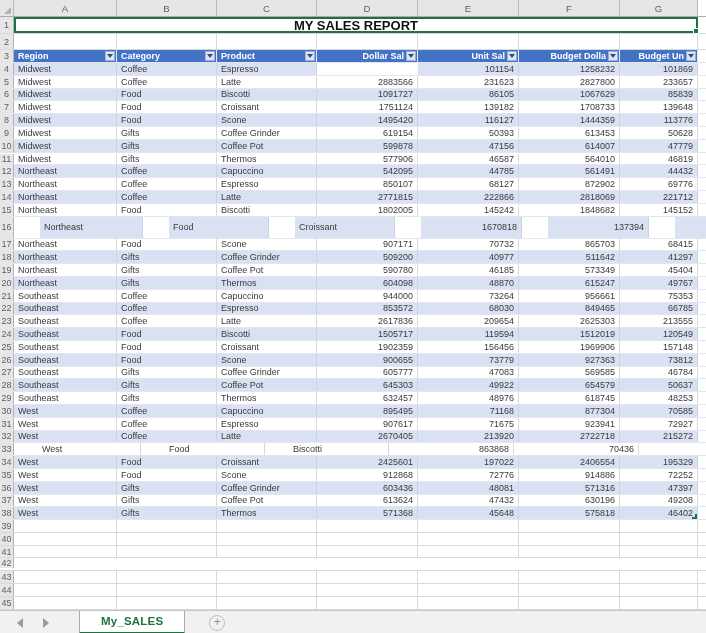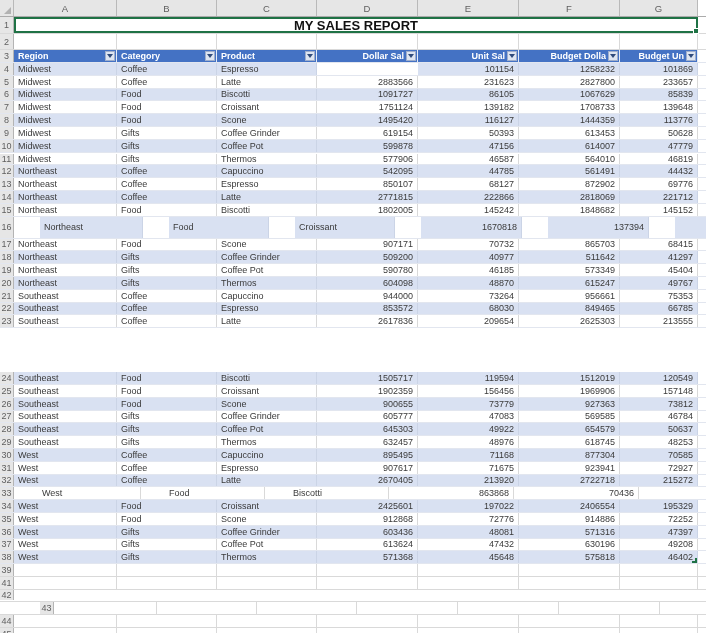--- a/index.html
+++ b/index.html
@@ -372,21 +372,21 @@
         <div class="row-num">23</div>
         <div class="cell" style="width: 103px;">Southeast</div>
         <div class="cell" style="width: 100px;">Coffee</div>
         <div class="cell" style="width: 100px;">Latte</div>
         <div class="cell al-right" style="width: 101px;">2617836</div>
         <div class="cell al-right" style="width: 101px;">209654</div>
         <div class="cell al-right" style="width: 101px;">2625303</div>
         <div class="cell al-right" style="width: 78px;">213555</div>
         <div class="sliver"></div>
       </div>
-      <div class="row table-row" style="height: 12.8px; margin-top: 44px;">
+      <div class="row table-row" style="height: 12.8px;">
         <div class="row-num">24</div>
         <div class="cell banded" style="width: 103px;">Southeast</div>
         <div class="cell banded" style="width: 100px;">Food</div>
         <div class="cell banded" style="width: 100px;">Biscotti</div>
         <div class="cell banded al-right" style="width: 101px;">1505717</div>
         <div class="cell banded al-right" style="width: 101px;">119594</div>
         <div class="cell banded al-right" style="width: 101px;">1512019</div>
         <div class="cell banded al-right" style="width: 78px;">120549</div>
         <div class="sliver"></div>
       </div>
@@ -549,20 +549,31 @@
         <div class="cell" style="width: 103px;"></div>
         <div class="cell" style="width: 100px;"></div>
         <div class="cell" style="width: 100px;"></div>
         <div class="cell" style="width: 101px;"></div>
         <div class="cell" style="width: 101px;"></div>
         <div class="cell" style="width: 101px;"></div>
         <div class="cell" style="width: 78px;"></div>
         <div class="sliver"></div>
       </div>
       <div class="row" style="height: 12.8px;">
+        <div class="row-num">40</div>
+        <div class="cell" style="width: 103px;"></div>
+        <div class="cell" style="width: 100px;"></div>
+        <div class="cell" style="width: 100px;"></div>
+        <div class="cell" style="width: 101px;"></div>
+        <div class="cell" style="width: 101px;"></div>
+        <div class="cell" style="width: 101px;"></div>
+        <div class="cell" style="width: 78px;"></div>
+        <div class="sliver"></div>
+      </div>
+      <div class="row" style="height: 12.8px;">
         <div class="row-num">41</div>
         <div class="cell" style="width: 103px;"></div>
         <div class="cell" style="width: 100px;"></div>
         <div class="cell" style="width: 100px;"></div>
         <div class="cell" style="width: 101px;"></div>
         <div class="cell" style="width: 101px;"></div>
         <div class="cell" style="width: 101px;"></div>
         <div class="cell" style="width: 78px;"></div>
         <div class="sliver"></div>
       </div>
@@ -570,21 +581,21 @@
         <div class="row-num">42</div>
         <div class="cell" style="width: 103px;"></div>
         <div class="cell" style="width: 100px;"></div>
         <div class="cell" style="width: 100px;"></div>
         <div class="cell" style="width: 101px;"></div>
         <div class="cell" style="width: 101px;"></div>
         <div class="cell" style="width: 101px;"></div>
         <div class="cell" style="width: 78px;"></div>
         <div class="sliver"></div>
       </div>
-      <div class="row" style="height: 12.8px; padding-left: 40px;">
+      <div class="row" style="height: 12.8px;">
         <div class="row-num">43</div>
         <div class="cell" style="width: 103px;"></div>
         <div class="cell" style="width: 100px;"></div>
         <div class="cell" style="width: 100px;"></div>
         <div class="cell" style="width: 101px;"></div>
         <div class="cell" style="width: 101px;"></div>
         <div class="cell" style="width: 101px;"></div>
         <div class="cell" style="width: 78px;"></div>
         <div class="sliver"></div>
       </div>

